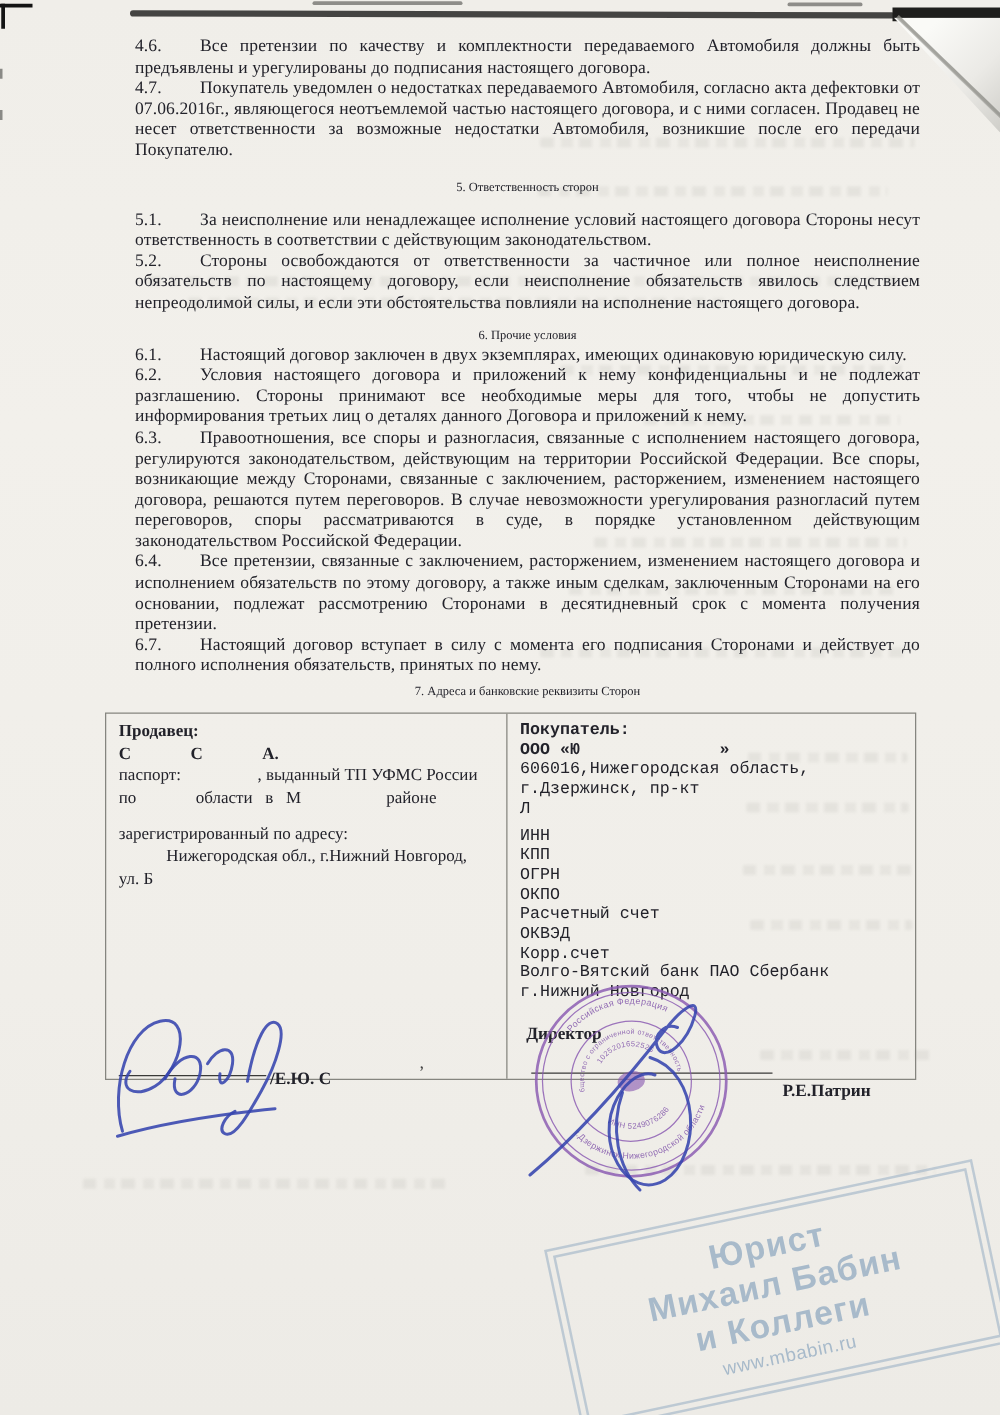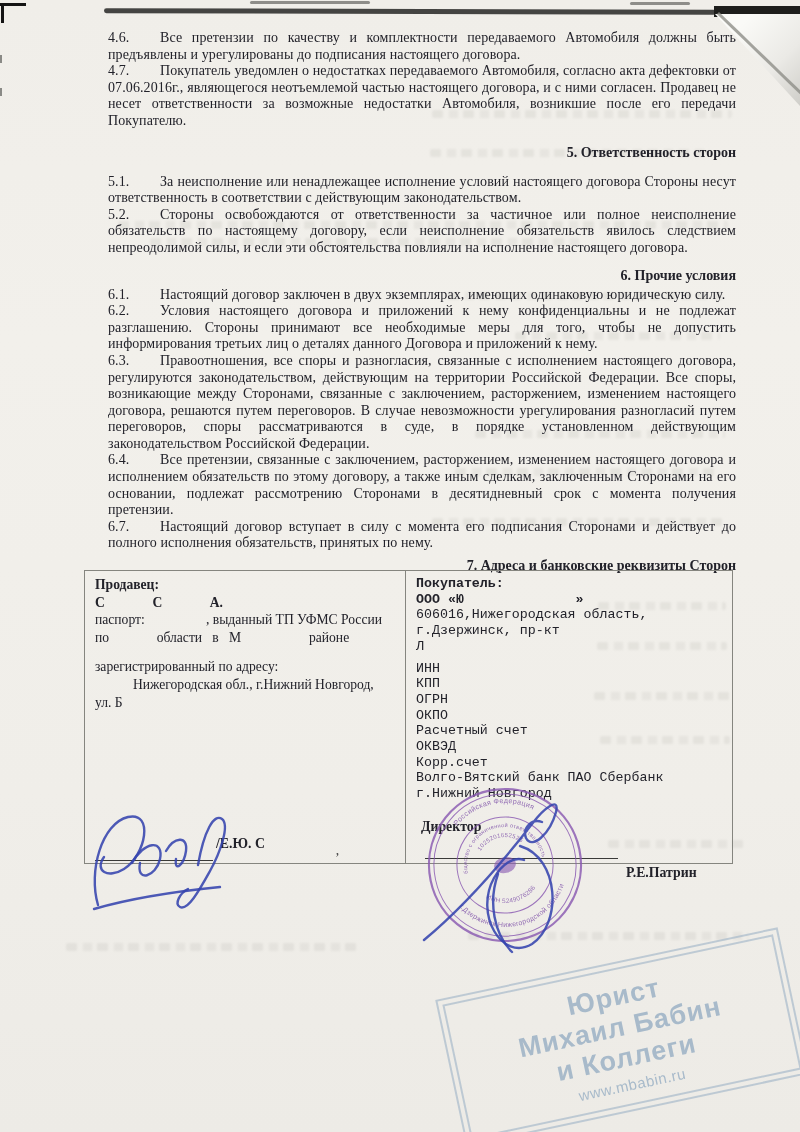--- a/index.html
+++ b/index.html
@@ -20,21 +20,21 @@
   .fold-tri { position:absolute; left:705px; top:14px; width:95px; height:92px;
     clip-path:polygon(10px 0, 95px 0, 95px 92px);
     background:linear-gradient(135deg,#fafaf7 25%,#ebeae6 65%,#cfcec9 100%); }
   .fold-edge { position:absolute; left:700px; top:56px; width:128px; height:3px; background:#8f8f89; transform:rotate(44deg); filter:blur(.6px); opacity:.8; }
   .bleed { position:absolute; height:8px; opacity:.14; filter:blur(1.2px); border-radius:2px;
     background:repeating-linear-gradient(90deg, rgba(100,100,92,.6) 0 11px, transparent 11px 17px, rgba(100,100,92,.5) 17px 26px, transparent 26px 31px); }
   
   .content { position:absolute; left:108px; top:30px; width:628px; }
   .para { margin:0; font-size:14px; line-height:16.6px; text-align:justify; letter-spacing:.1px; }
   .pnum { display:inline-block; width:52px; }
-  .heading { text-align:right; font-weight:bold; font-size:14px; margin:15px 0 13px; }
+  .heading { text-align:center; font-weight:normal; font-size:10px; margin:15px 0 13px; }
   .heading.h6 { margin:11px 0 3px; }
   .heading.h7 { margin:6px 0 4px; }
   
   .req-table { position:absolute; left:84px; top:570px; width:649px; height:294px; border:1px solid #85857f; display:flex; box-sizing:border-box; }
   .cell { box-sizing:border-box; padding:5px 10px; font-size:13.6px; }
   .cell.left  { width:322px; border-right:1px solid #85857f; line-height:17.6px; }
   .cell.right { width:327px; line-height:15.7px; font-size:13.3px;font-family:Liberation Mono, monospace; }
   .b { font-weight:bold; }
   .pre { white-space:pre-wrap; }
   .gap12 { height:12px; } .gap6 { height:6px; }
@@ -131,21 +131,21 @@
       <div>ОКПО</div>
       <div>Расчетный счет</div>
       <div>ОКВЭД</div>
       <div>Корр.счет</div>
       <div>Волго-Вятский банк ПАО Сбербанк</div>
       <div>г.Нижний Новгород</div>
     </div>
   </div>
 
   <div class="sig-line" style="left:95px;top:860px;width:118px;"></div>
-  <div class="sig-name" style="left:216px;top:836px;">/Е.Ю. С</div>
+  <div class="sig-name" style="left:216px;top:855px;">/Е.Ю. С</div>
   <div class="stray" style="left:335px;top:851px;">’</div>
 
   <div class="director">Директор</div>
   <div class="sig-line" style="left:425px;top:858px;width:193px;"></div>
   <div class="sig-name" style="left:626px;top:853px;margin-top:12px;">Р.Е.Патрин</div>
 
   <svg class="stampsvg" width="170" height="170" viewBox="0 0 170 170">
     <g transform="rotate(-12 85 85)">
       <circle cx="85" cy="85" r="76" stroke-width="2.2"></circle>
       <circle cx="85" cy="85" r="71" stroke-width="1"></circle>

